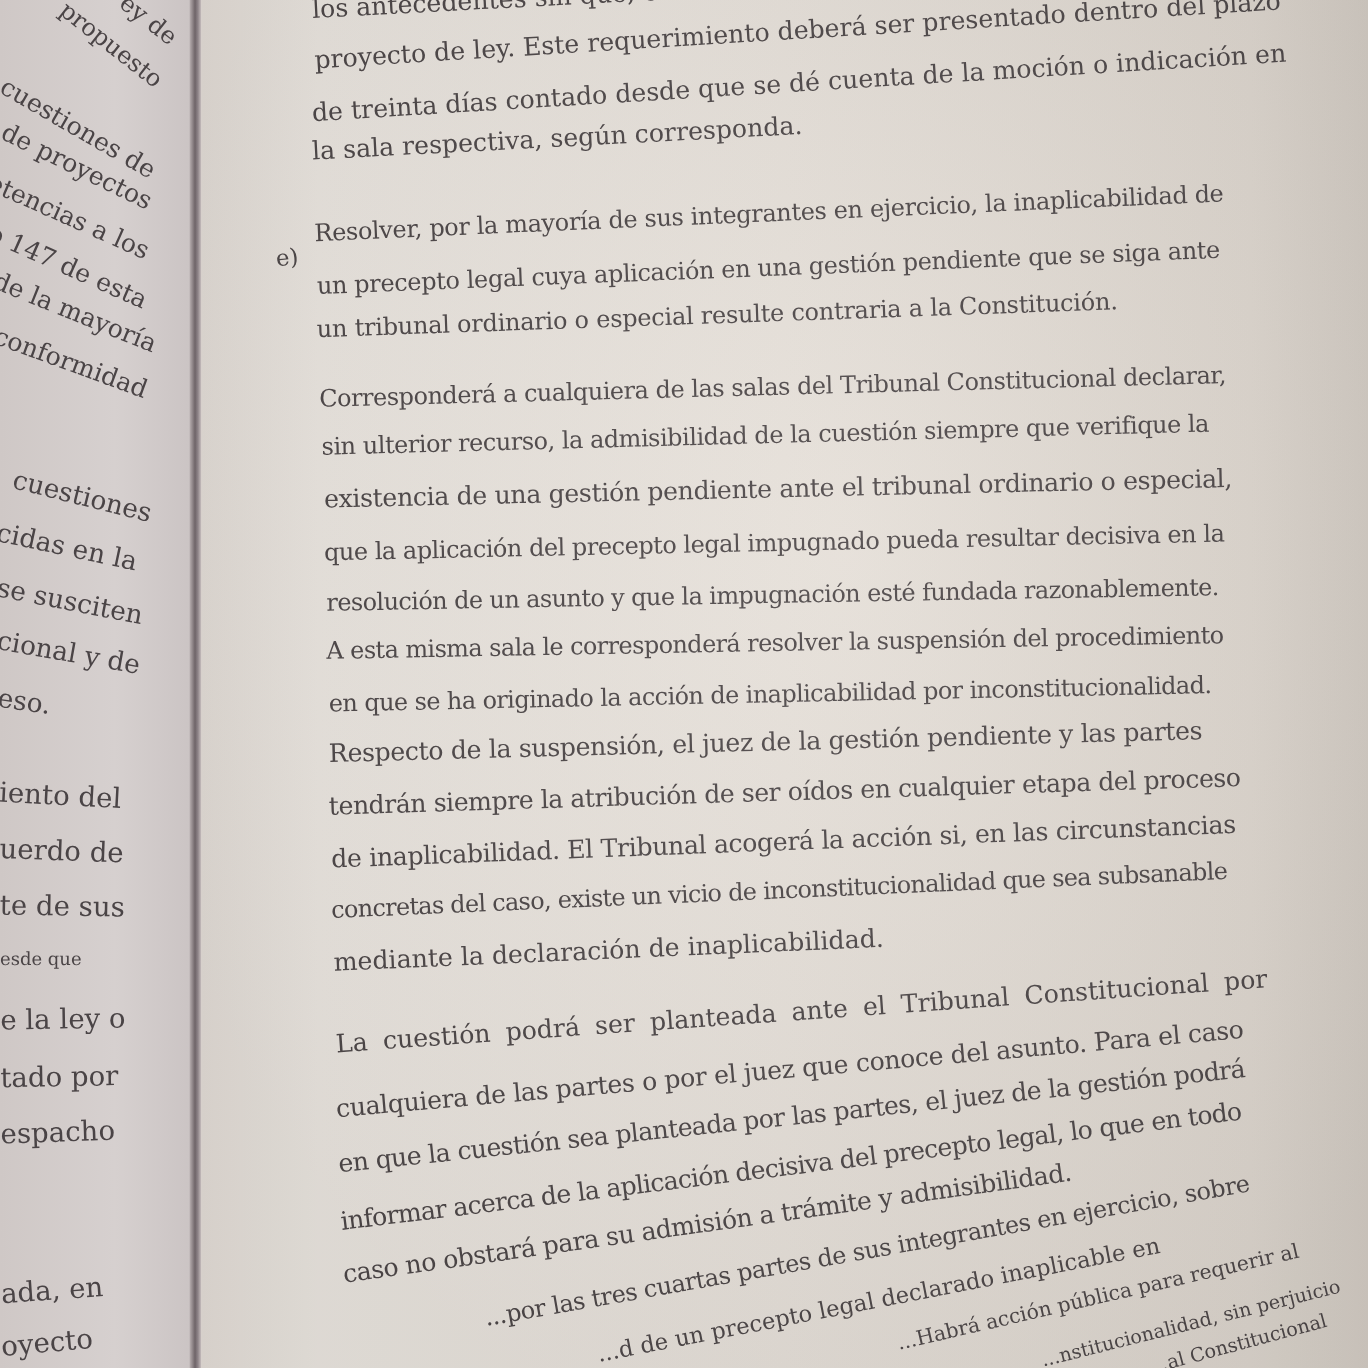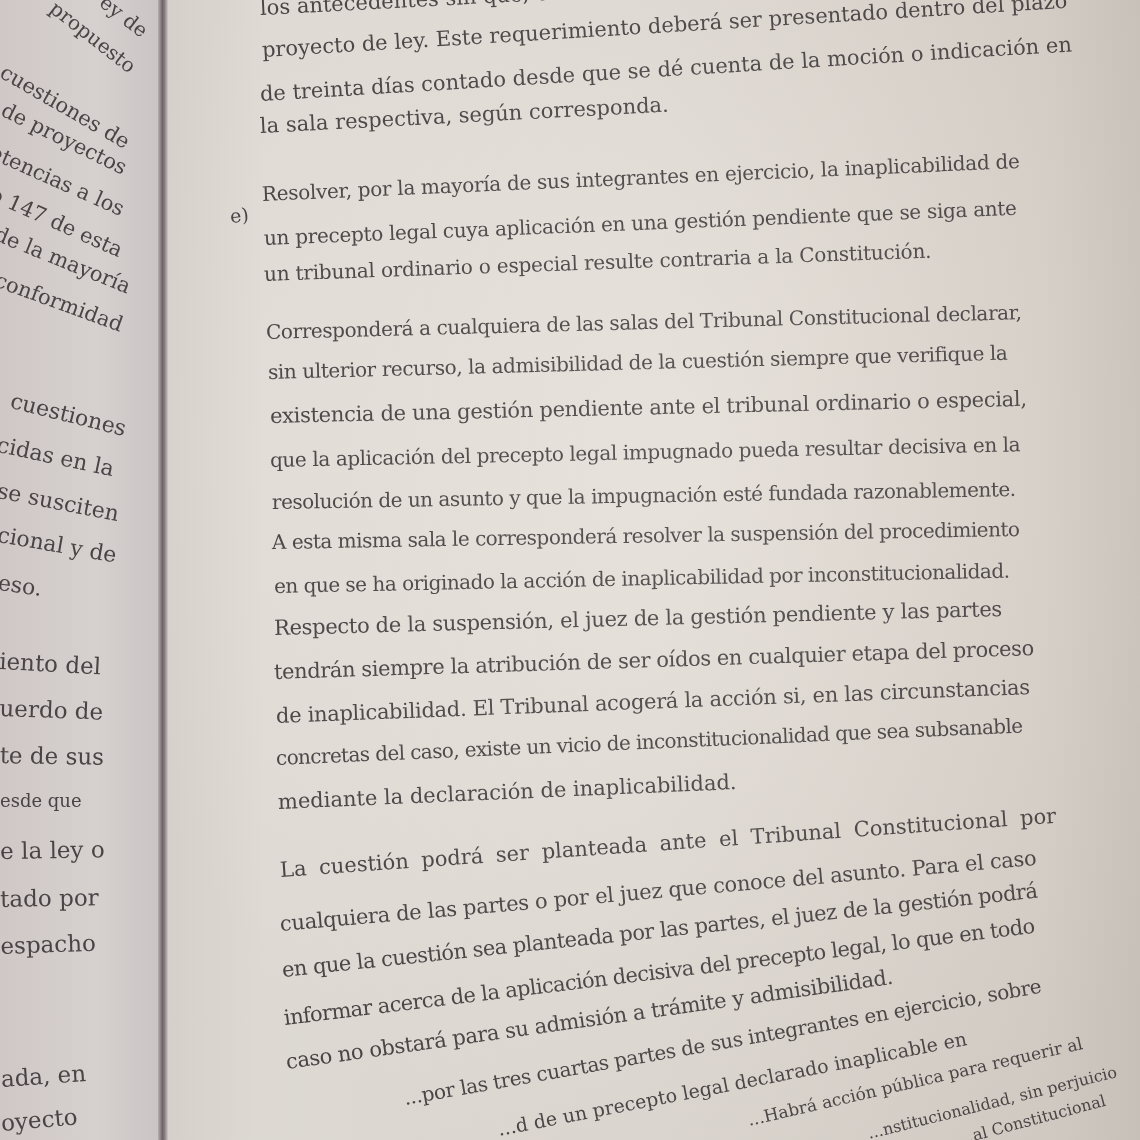--- a/index.html
+++ b/index.html
@@ -50,21 +50,21 @@
 
   <div class="left-line" style="left:14px; top:388px; transform:rotate(14deg); font-size:22px;">cuestiones</div>
   <div class="left-line" style="left:0px; top:432px; transform:rotate(12deg); font-size:22px;">cidas en la</div>
   <div class="left-line" style="left:0px; top:478px; transform:rotate(11deg); font-size:22px;">se susciten</div>
   <div class="left-line" style="left:0px; top:522px; transform:rotate(10deg); font-size:22px;">cional y de</div>
   <div class="left-line" style="left:0px; top:570px; transform:rotate(8deg); font-size:22px;">eso.</div>
 
   <div class="left-line" style="left:0px; top:648px; transform:rotate(3deg); font-size:23px;">iento del</div>
   <div class="left-line" style="left:0px; top:695px; transform:rotate(2deg); font-size:23px;">uerdo de</div>
   <div class="left-line" style="left:0px; top:742px; transform:rotate(1deg); font-size:23px;">te de sus</div>
-  <div class="left-line" style="left:0px; top:790px; font-size:18px;">esde que</div>
+  <div class="left-line" style="left:0px; top:790px; font-size:15px;">esde que</div>
   <div class="left-line" style="left:0px; top:838px; transform:rotate(-1deg); font-size:23px;">e la ley o</div>
   <div class="left-line" style="left:0px; top:886px; transform:rotate(-1deg); font-size:23px;">tado por</div>
   <div class="left-line" style="left:0px; top:933px; transform:rotate(-2deg); font-size:23px;">espacho</div>
 
   <div class="left-line" style="left:0px; top:1066px; transform:rotate(-4deg); font-size:23px;">ada, en</div>
   <div class="left-line" style="left:0px; top:1110px; transform:rotate(-5deg); font-size:23px;">oyecto</div>
 </div>
 
 <div class="gutter"></div>
 

